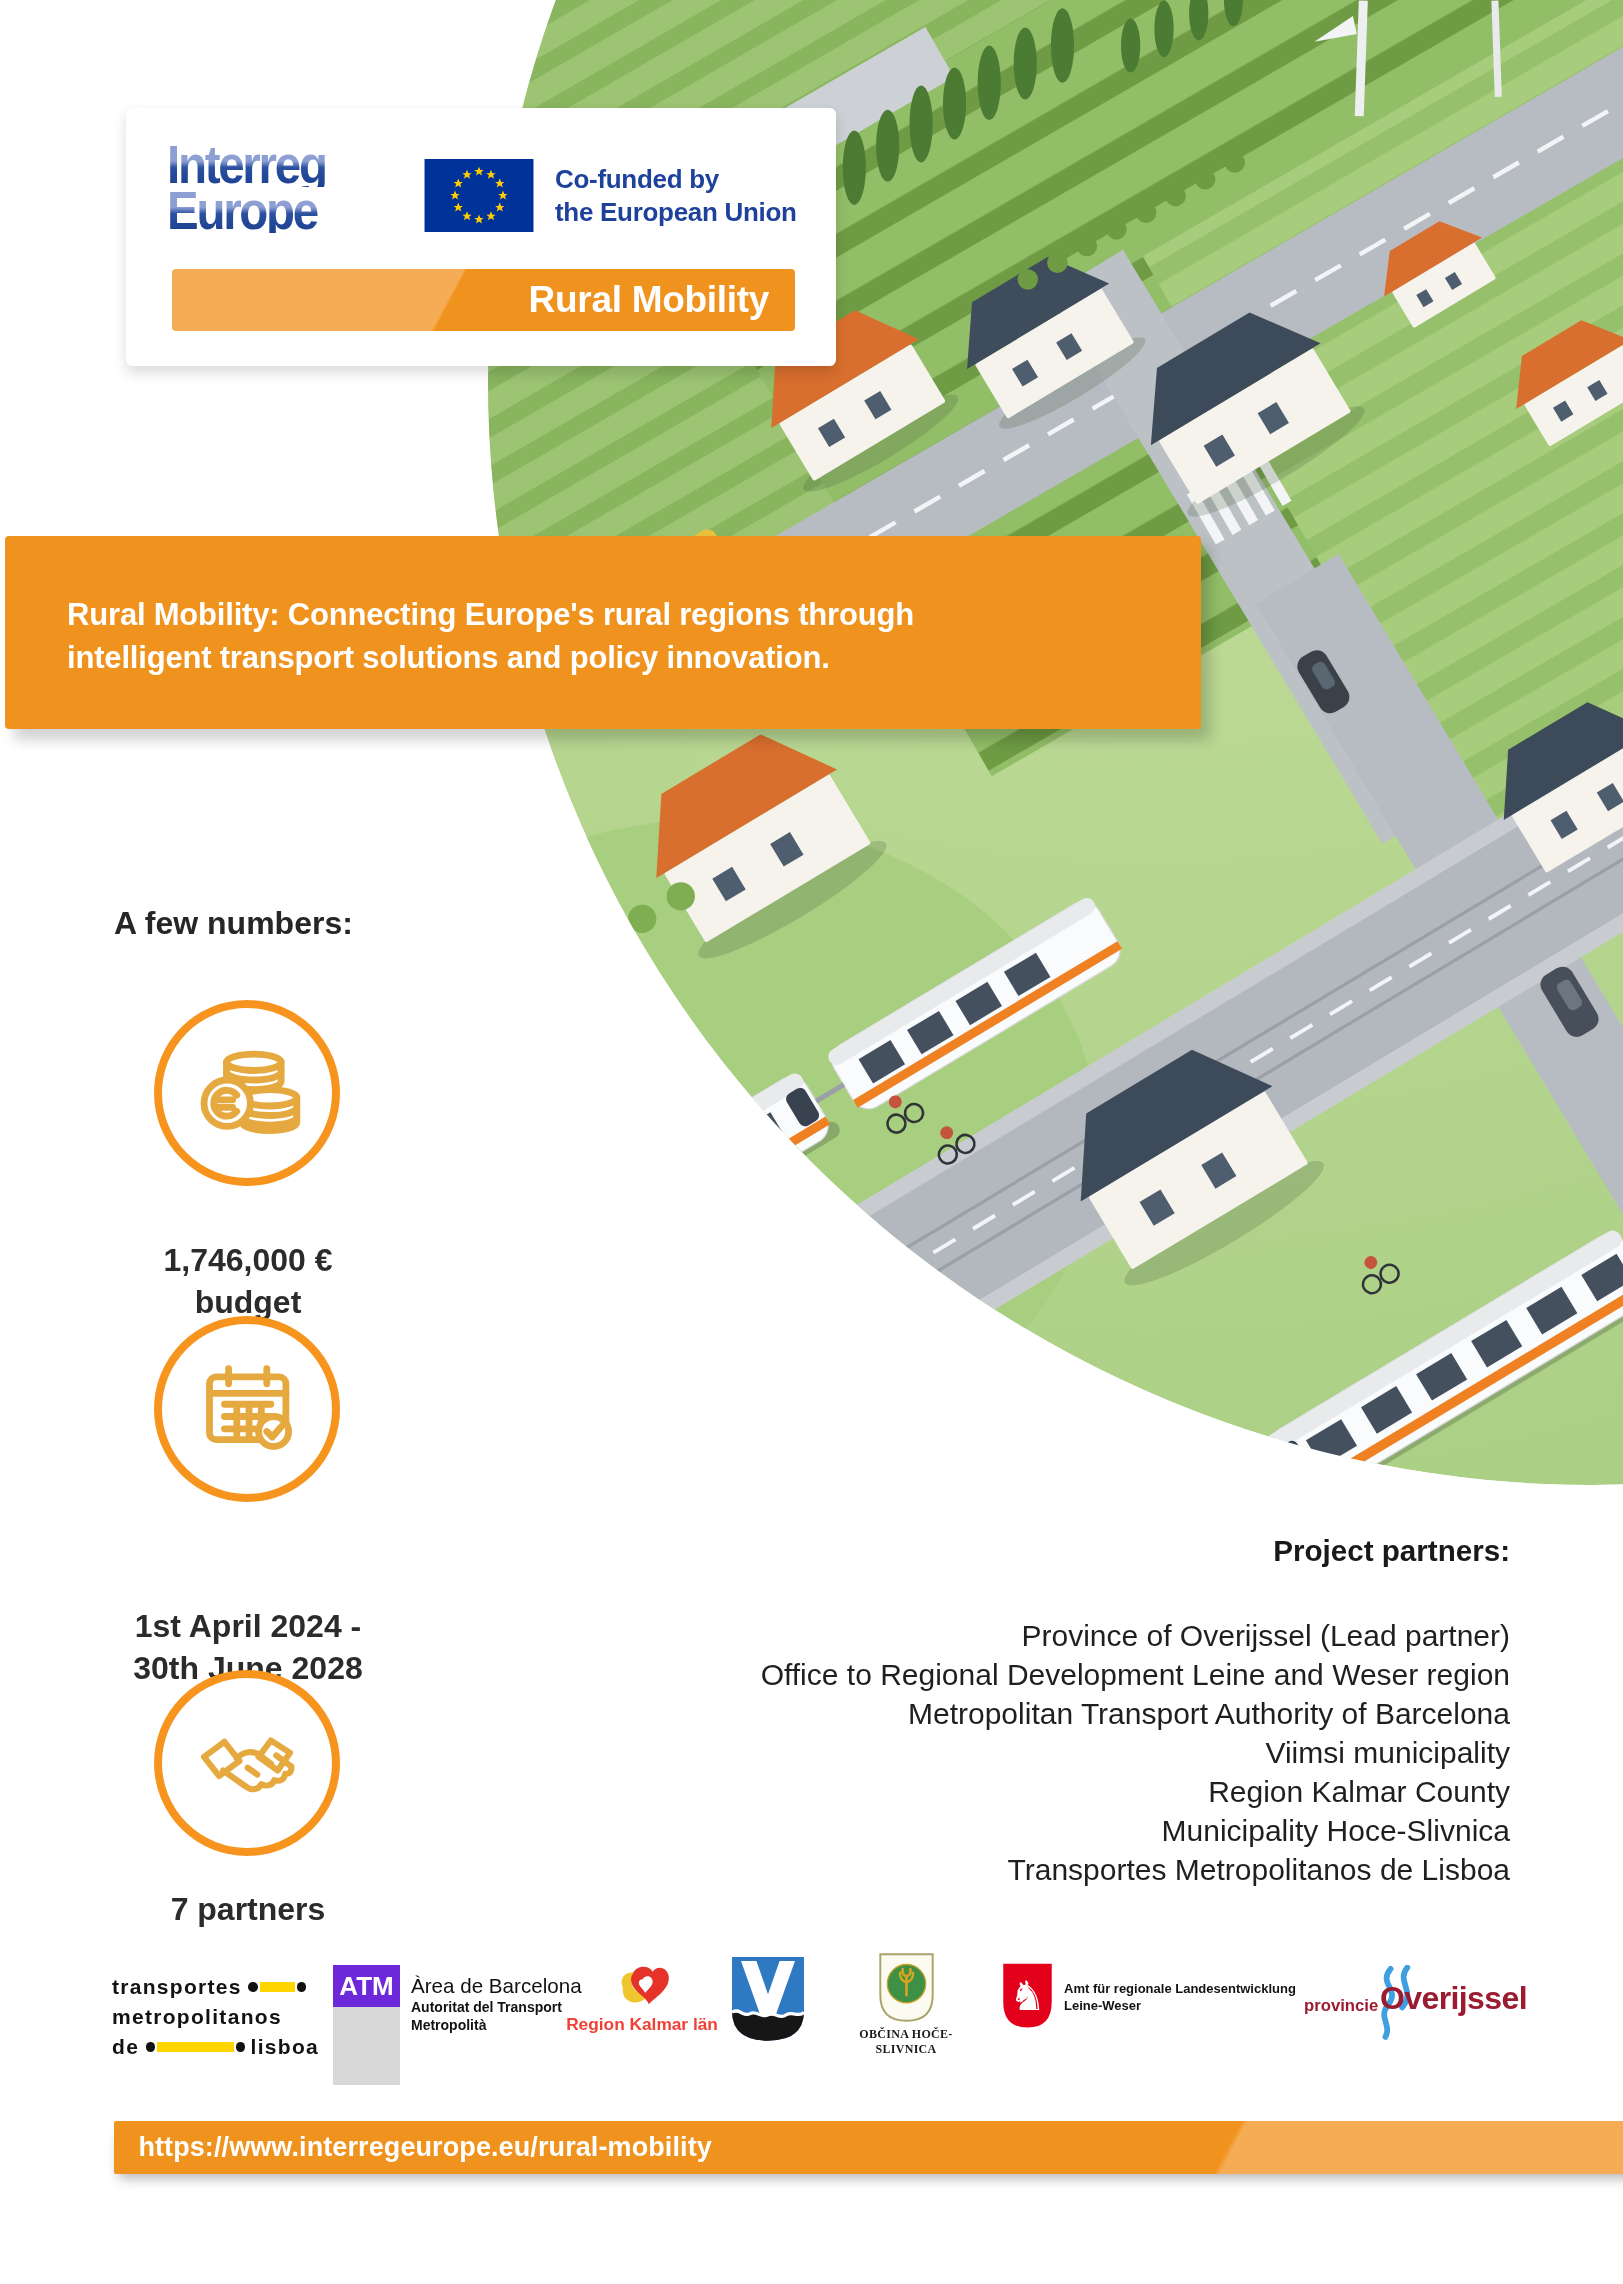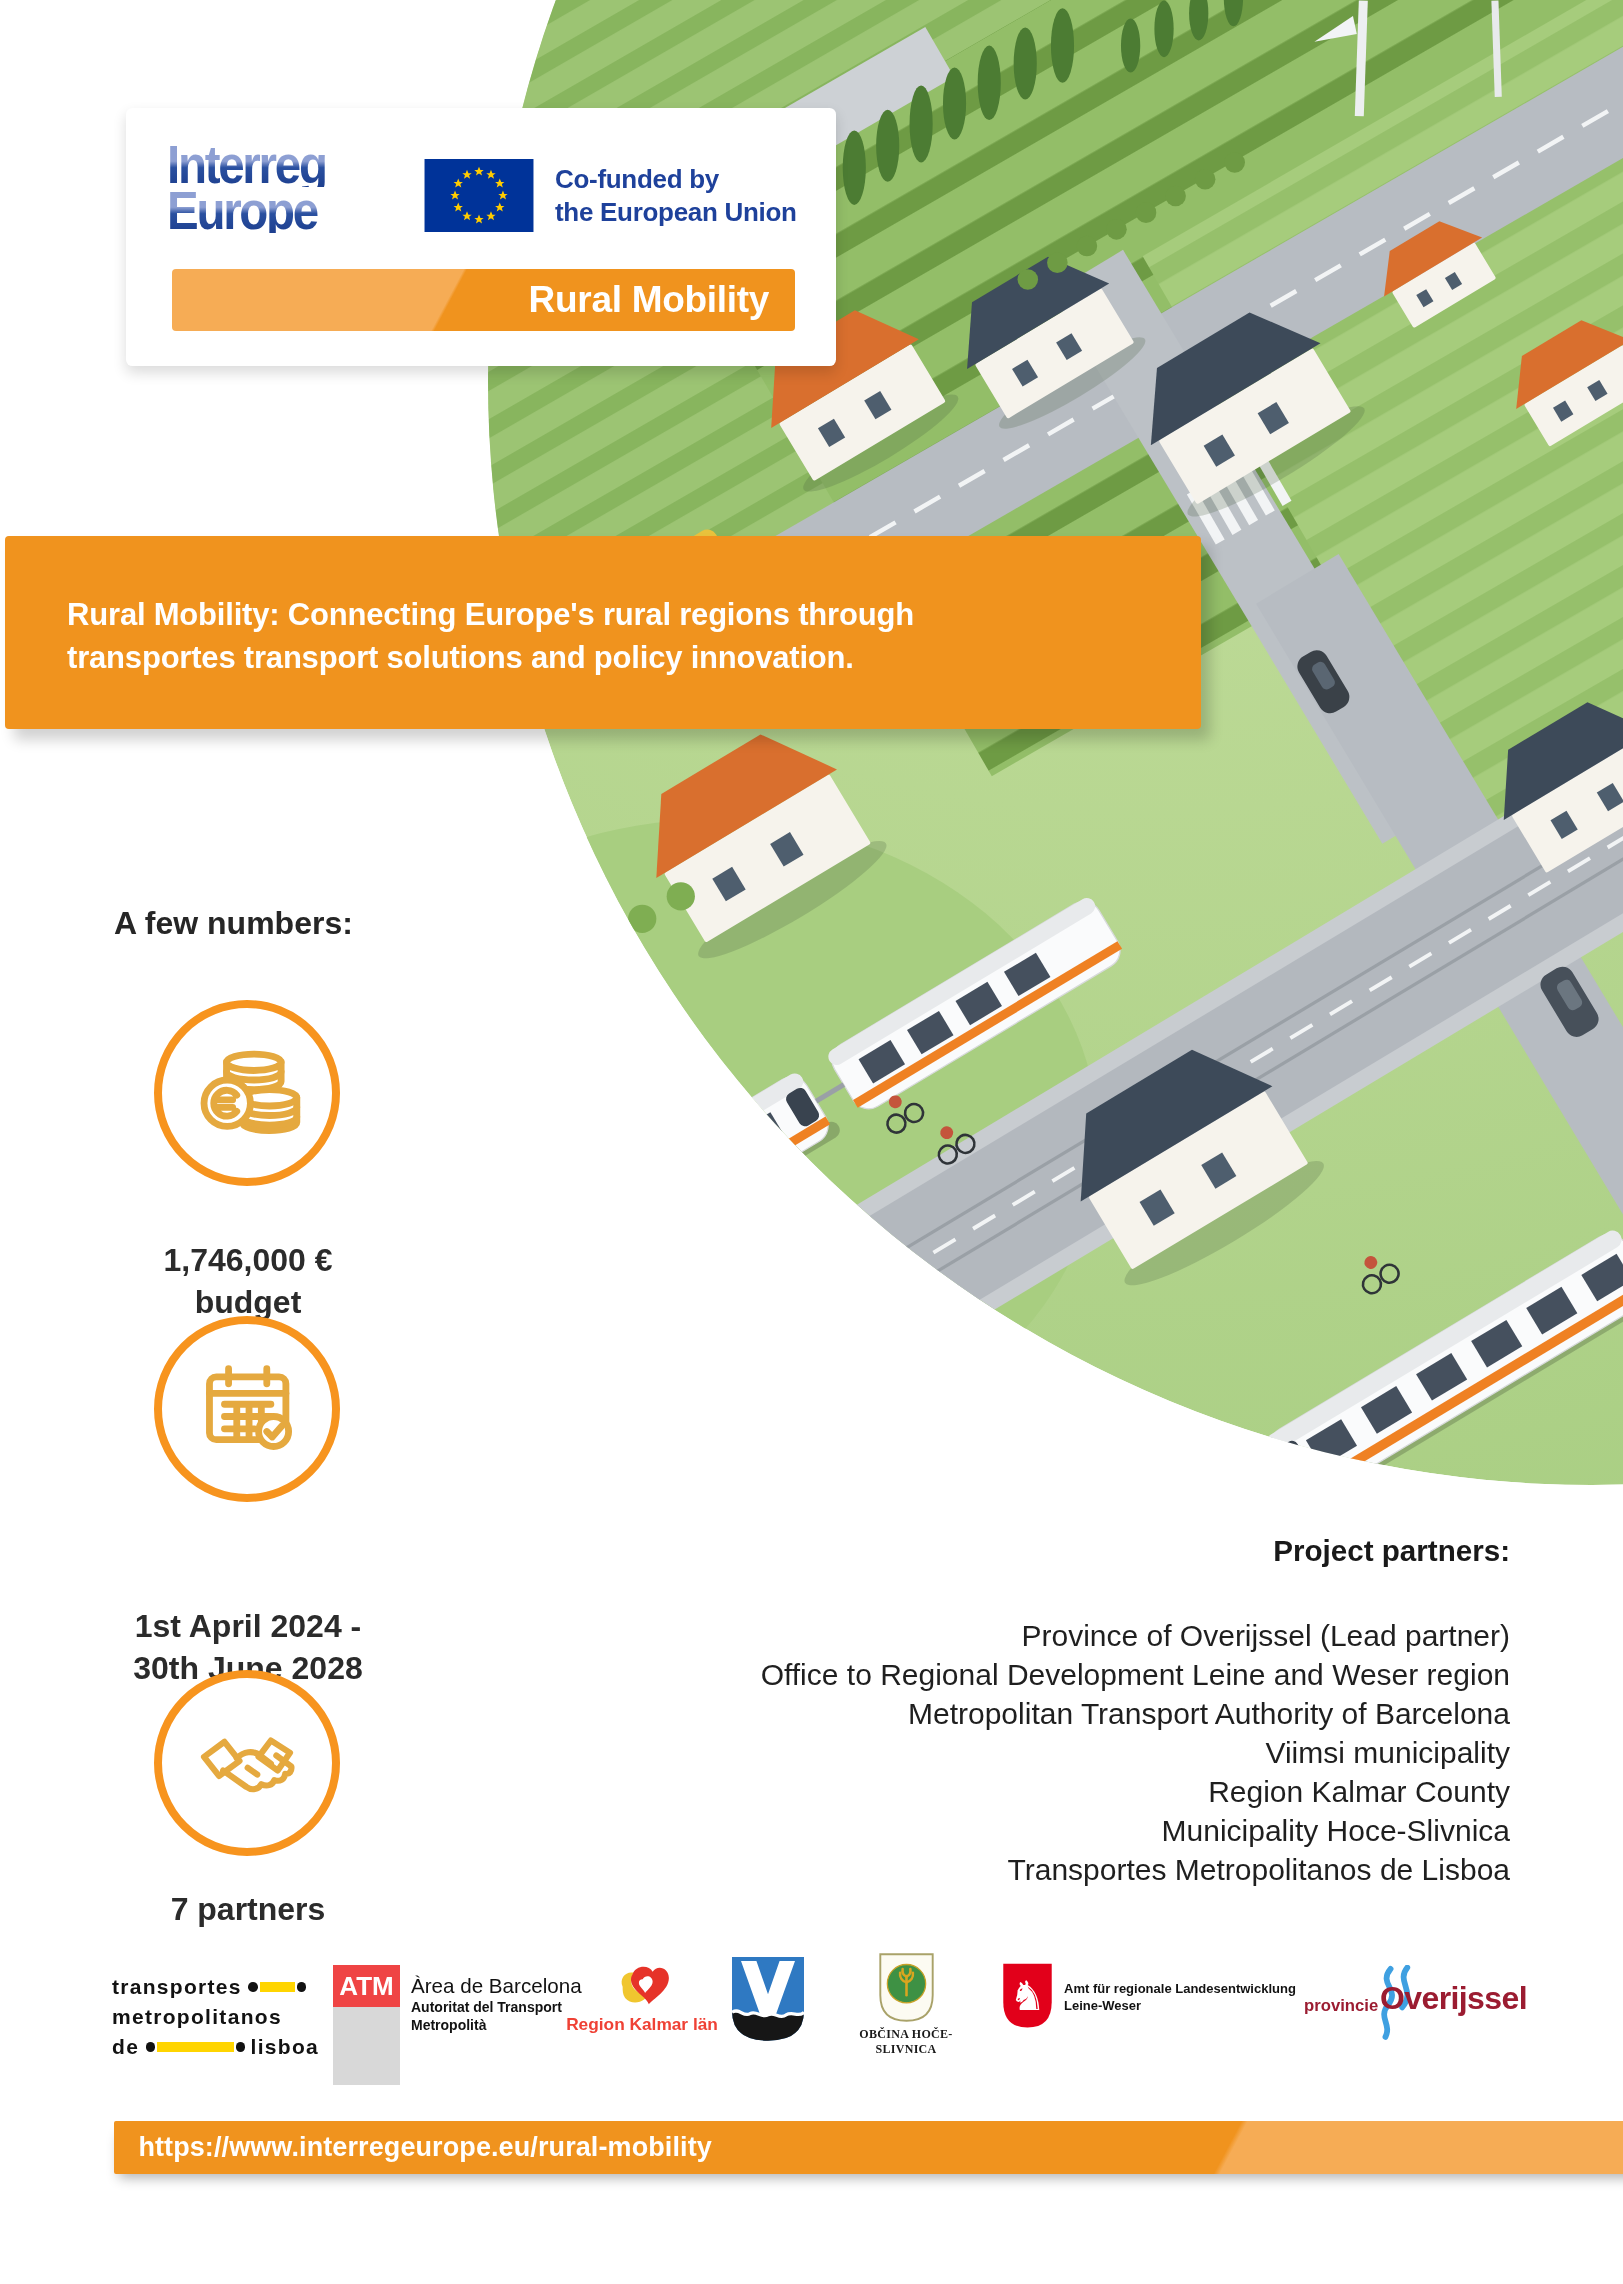--- a/index.html
+++ b/index.html
@@ -54,21 +54,21 @@
   
   .logo-item { color:#111; }
   
   #logo-tml { left:112px; top:1972px; width:212px; }
   .tml-line { font-size:21px; font-weight:bold; letter-spacing:1.3px; color:#121212;
               line-height:30px; display:flex; align-items:center; }
   .tml-bar { display:inline-block; height:9.6px; background:#FFD500; margin:0 1.9px; }
   .tml-dot { display:inline-block; width:9.6px; height:9.6px; border-radius:50%; background:#121212; }
   
   #logo-atm { left:333px; top:1965px; }
-  #atm-teal { left:0; top:0; width:67px; height:42px; background:#ef4444; color:#fff;
+  #atm-teal { left:0; top:0; width:67px; height:42px; background:#6d28d9; color:#fff;
               font-size:26px; font-weight:bold; display:flex; align-items:center; justify-content:center; }
   #atm-gray { left:0; top:42px; width:67px; height:78px; background:#D8D8D8; }
   #atm-text { left:78px; top:9px; width:212px; }
   #atm-name { font-size:20.6px; color:#121212; line-height:24.4px; }
   .atm-sub { font-size:14px; font-weight:bold; color:#121212; line-height:18px; }
   
   #logo-kalmar { left:565px; top:1963px; width:154px; text-align:center; }
   #kalmar-name { font-size:17.3px; font-weight:bold; color:#EF4135; margin-top:1.3px; }
   
   #logo-viimsi { left:732px; top:1957px; }
@@ -352,21 +352,21 @@
       <div>Co-funded by</div>
       <div>the European Union</div>
     </div>
     <div id="program-banner" class="abs">
       <span class="label">Rural Mobility</span>
     </div>
   </div>
 
   <div id="tagline-banner" class="abs">
     <div class="t-line">Rural Mobility: Connecting Europe's rural regions through</div>
-    <div class="t-line">transportes transport solutions and policy innovation.</div>
+    <div class="t-line">intelligent transport solutions and policy innovation.</div>
   </div>
 
   <div id="numbers-heading" class="abs">A few numbers:</div>
 
   <div id="circle-budget" class="num-circle abs">
     <svg width="116" height="116" viewBox="0 0 170 170">
       <g fill="none" stroke="#E5A93F" stroke-width="10" stroke-linecap="round" stroke-linejoin="round">
         <ellipse cx="95" cy="40" rx="40" ry="12"></ellipse>
         <path d="M55 40 v28 c0 7 18 12 40 12 s40 -5 40 -12 v-28"></path>
         <path d="M55 54 c0 7 18 12 40 12 s40 -5 40 -12"></path>

